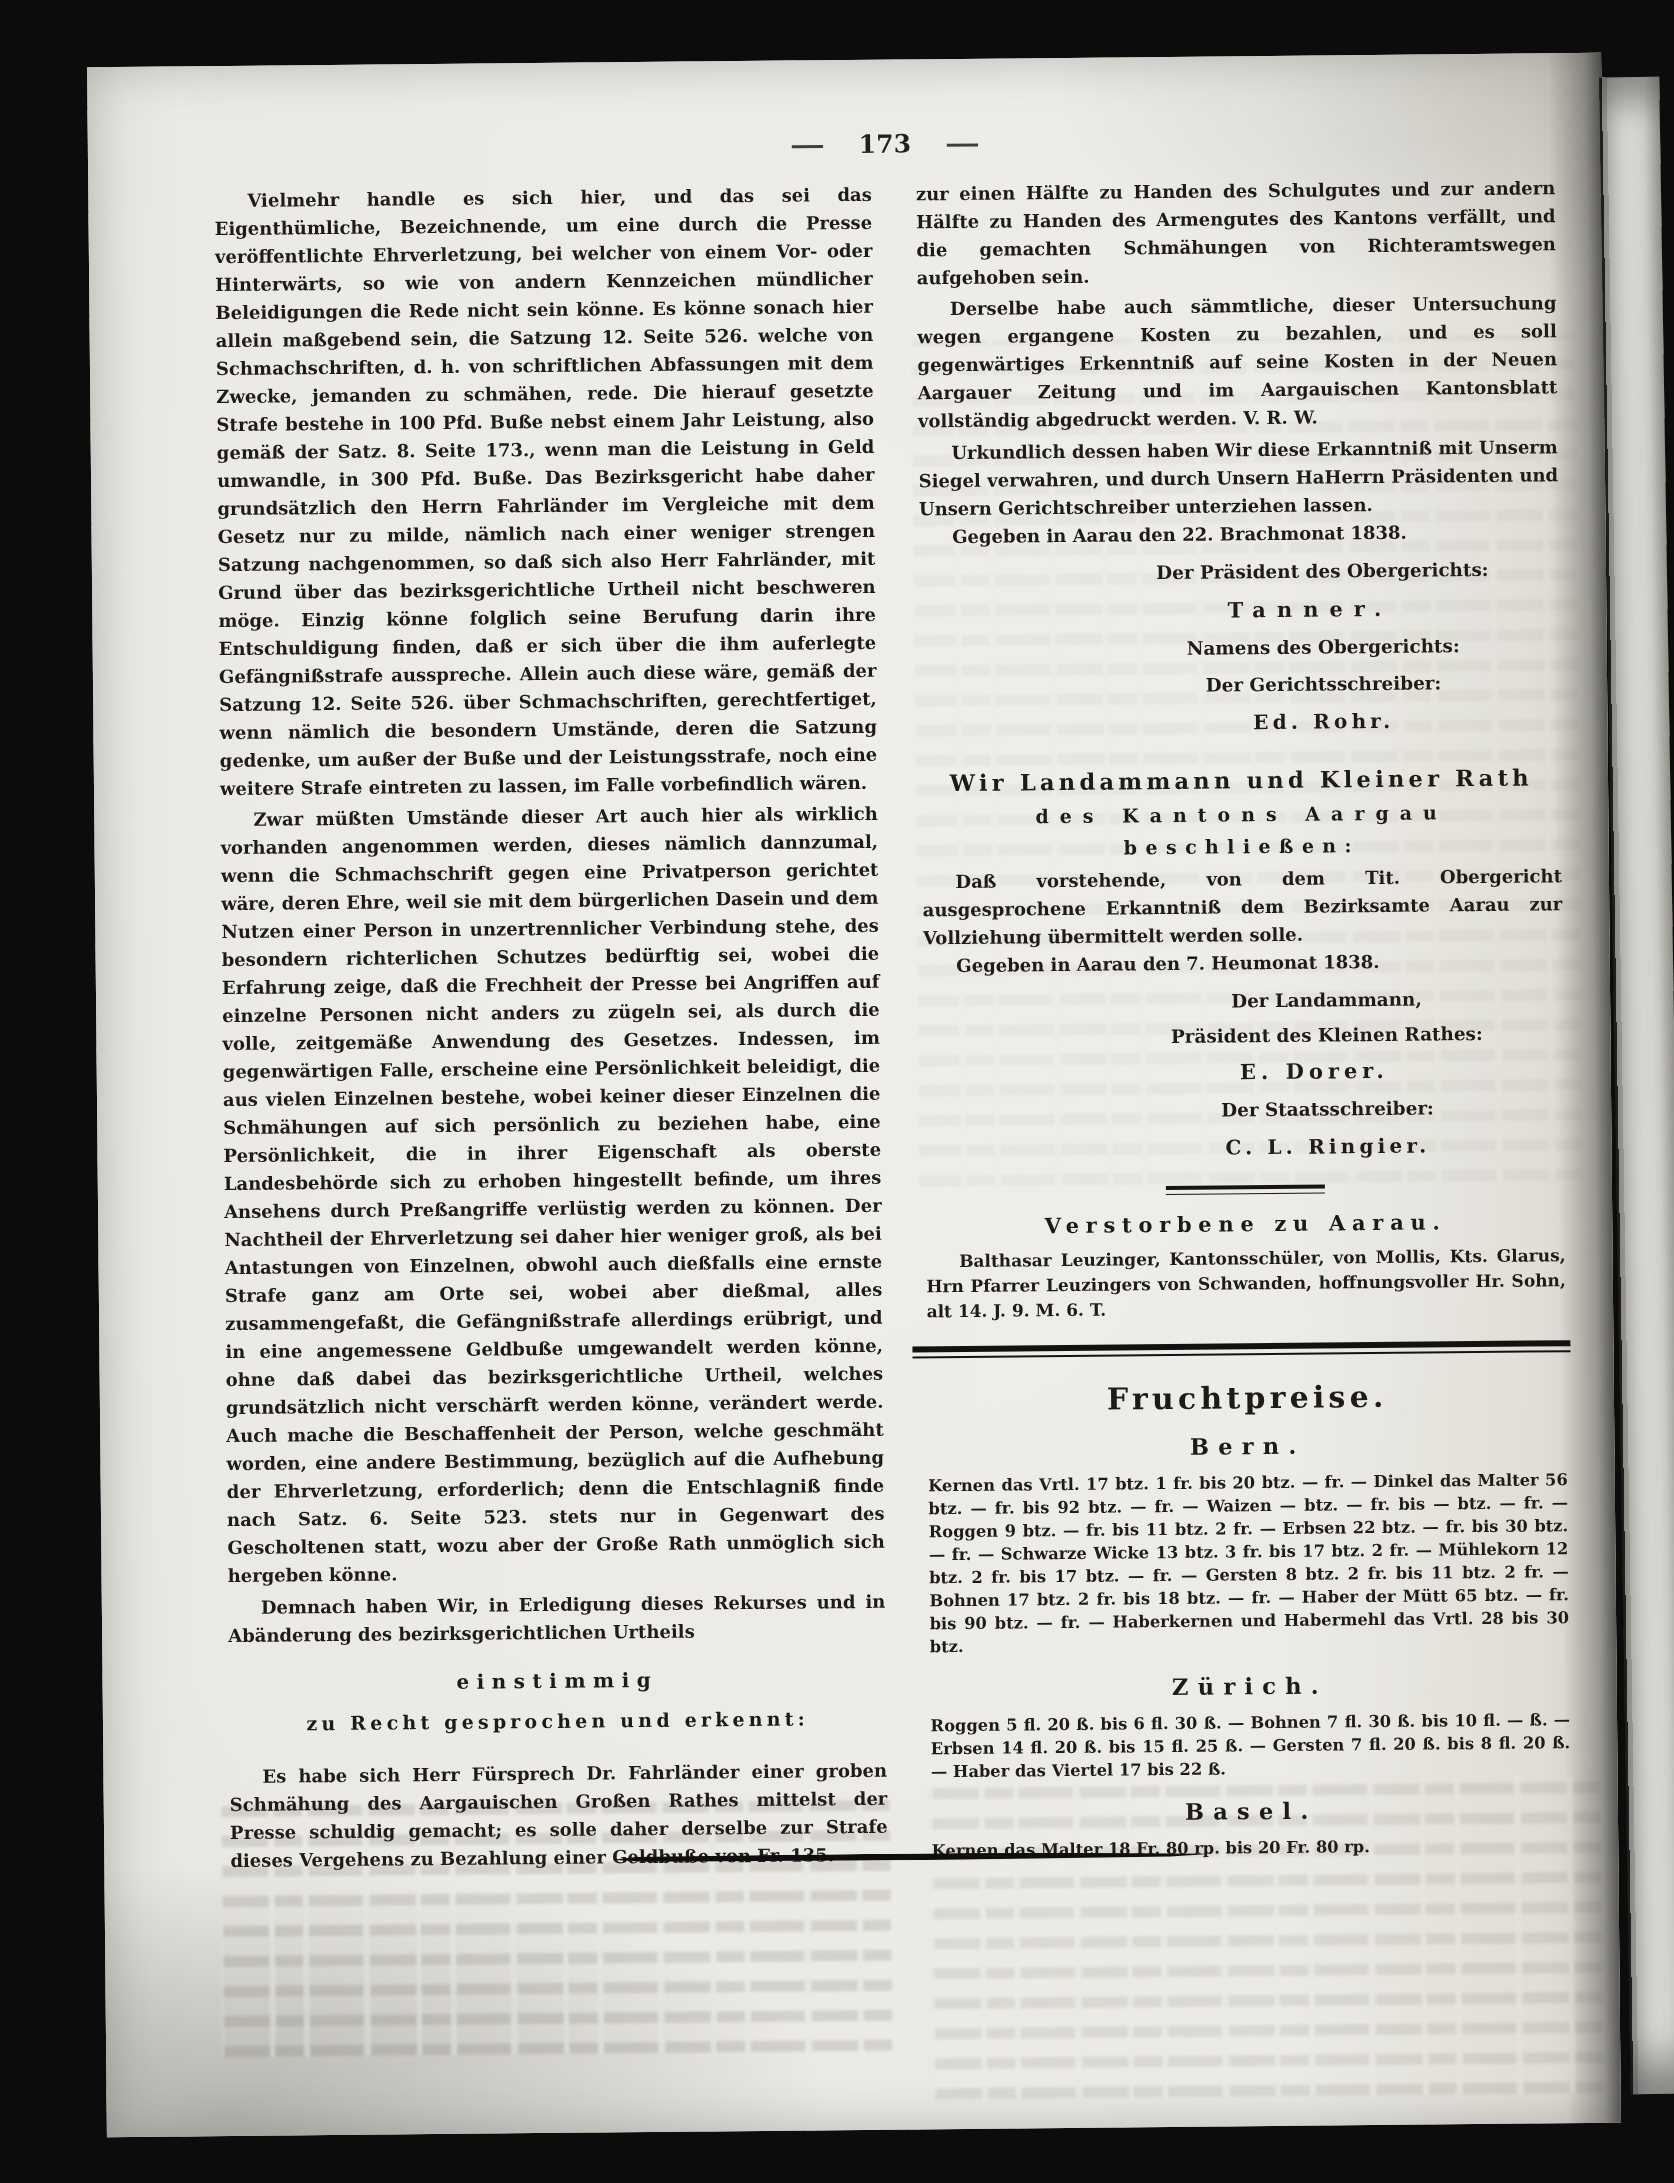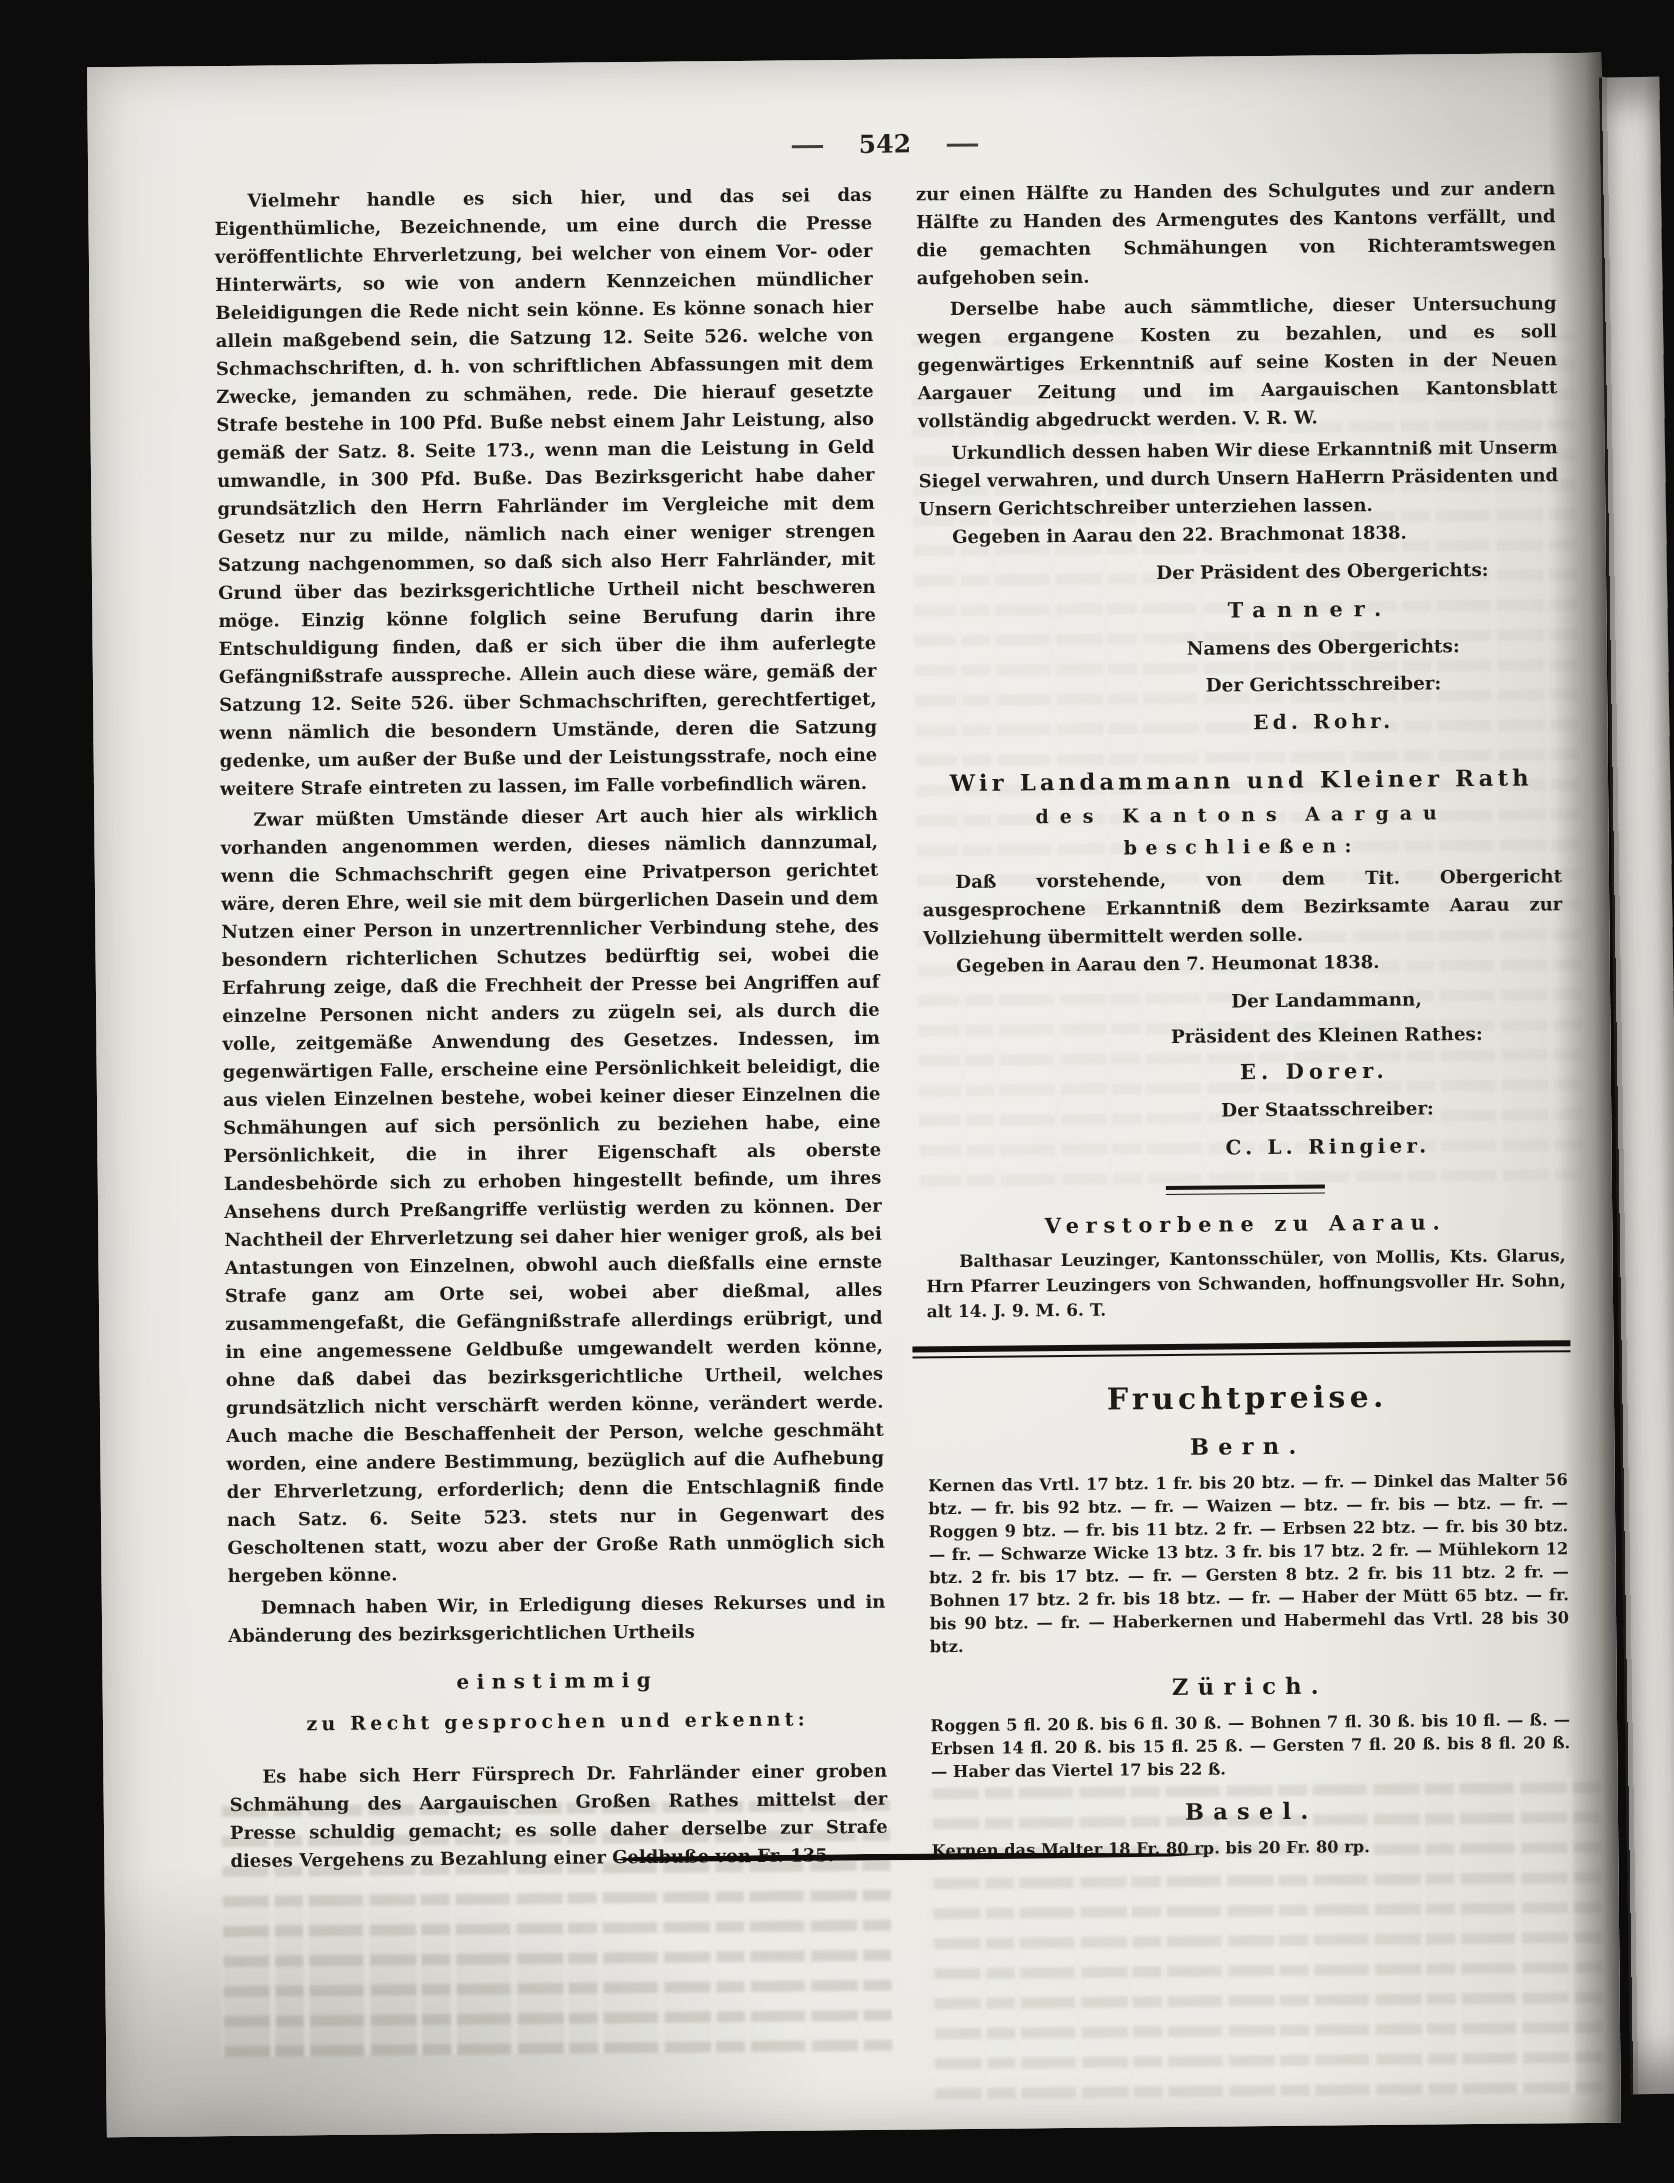--- a/index.html
+++ b/index.html
@@ -110,21 +110,21 @@
 </style>
 </head>
 <body>
 
 <div class="scan">
 
   <div class="page">
 
     <div class="pageno">
       <span class="dash">—</span>
-      <span>542</span>
+      <span>173</span>
       <span class="dash">—</span>
     </div>
 
     <div class="cols">
 
       <div class="col col-left">
         <p class="par">Vielmehr handle es sich hier, und das sei das Eigenthümliche, Bezeichnende, um eine durch die Presse veröffentlichte Ehrverletzung, bei welcher von einem Vor- oder Hinterwärts, so wie von andern Kennzeichen mündlicher Beleidigungen die Rede nicht sein könne. Es könne sonach hier allein maßgebend sein, die Satzung 12. Seite 526. welche von Schmachschriften, d. h. von schriftlichen Abfassungen mit dem Zwecke, jemanden zu schmähen, rede. Die hierauf gesetzte Strafe bestehe in 100 Pfd. Buße nebst einem Jahr Leistung, also gemäß der Satz. 8. Seite 173., wenn man die Leistung in Geld umwandle, in 300 Pfd. Buße. Das Bezirksgericht habe daher grundsätzlich den Herrn Fahrländer im Vergleiche mit dem Gesetz nur zu milde, nämlich nach einer weniger strengen Satzung nachgenommen, so daß sich also Herr Fahrländer, mit Grund über das bezirksgerichtliche Urtheil nicht beschweren möge. Einzig könne folglich seine Berufung darin ihre Entschuldigung finden, daß er sich über die ihm auferlegte Gefängnißstrafe ausspreche. Allein auch diese wäre, gemäß der Satzung 12. Seite 526. über Schmachschriften, gerechtfertiget, wenn nämlich die besondern Umstände, deren die Satzung gedenke, um außer der Buße und der Leistungsstrafe, noch eine weitere Strafe eintreten zu lassen, im Falle vorbefindlich wären.</p>
         <p class="par" style="margin-top:3.3px">Zwar müßten Umstände dieser Art auch hier als wirklich vorhanden angenommen werden, dieses nämlich dannzumal, wenn die Schmachschrift gegen eine Privatperson gerichtet wäre, deren Ehre, weil sie mit dem bürgerlichen Dasein und dem Nutzen einer Person in unzertrennlicher Verbindung stehe, des besondern richterlichen Schutzes bedürftig sei, wobei die Erfahrung zeige, daß die Frechheit der Presse bei Angriffen auf einzelne Personen nicht anders zu zügeln sei, als durch die volle, zeitgemäße Anwendung des Gesetzes. Indessen, im gegenwärtigen Falle, erscheine eine Persönlichkeit beleidigt, die aus vielen Einzelnen bestehe, wobei keiner dieser Einzelnen die Schmähungen auf sich persönlich zu beziehen habe, eine Persönlichkeit, die in ihrer Eigenschaft als oberste Landesbehörde sich zu erhoben hingestellt befinde, um ihres Ansehens durch Preßangriffe verlüstig werden zu können. Der Nachtheil der Ehrverletzung sei daher hier weniger groß, als bei Antastungen von Einzelnen, obwohl auch dießfalls eine ernste Strafe ganz am Orte sei, wobei aber dießmal, alles zusammengefaßt, die Gefängnißstrafe allerdings erübrigt, und in eine angemessene Geldbuße umgewandelt werden könne, ohne daß dabei das bezirksgerichtliche Urtheil, welches grundsätzlich nicht verschärft werden könne, verändert werde. Auch mache die Beschaffenheit der Person, welche geschmäht worden, eine andere Bestimmung, bezüglich auf die Aufhebung der Ehrverletzung, erforderlich; denn die Entschlagniß finde nach Satz. 6. Seite 523. stets nur in Gegenwart des Gescholtenen statt, wozu aber der Große Rath unmöglich sich hergeben könne.</p>
         <p class="par" style="margin-top:3.3px">Demnach haben Wir, in Erledigung dieses Rekurses und in Abänderung des bezirksgerichtlichen Urtheils</p>
         <div class="center-line sperr1">einstimmig</div>

